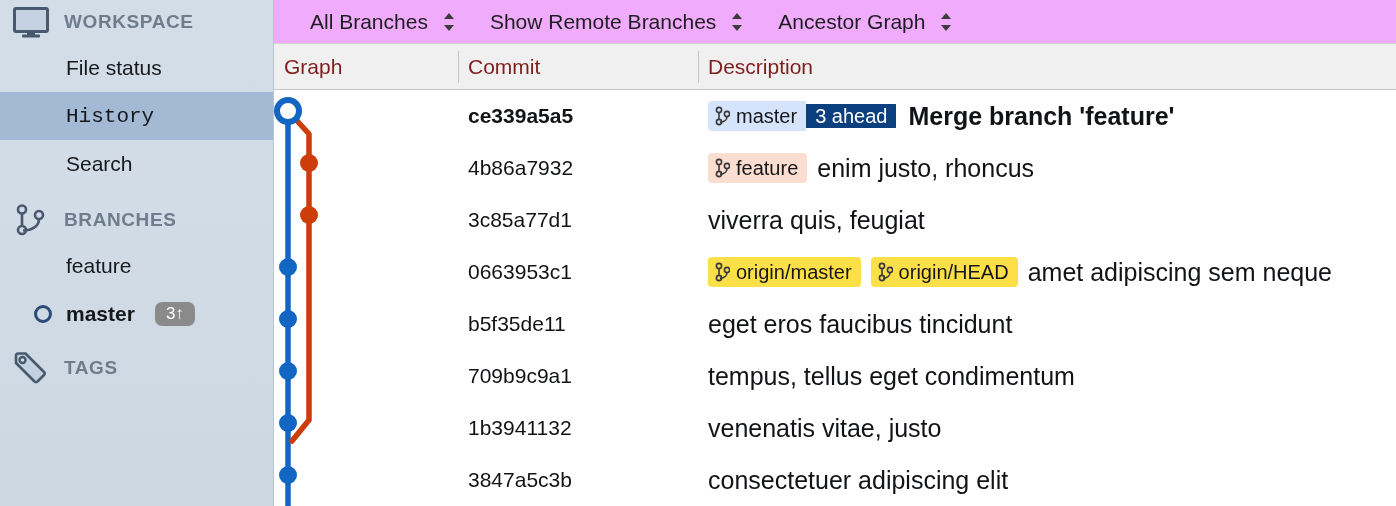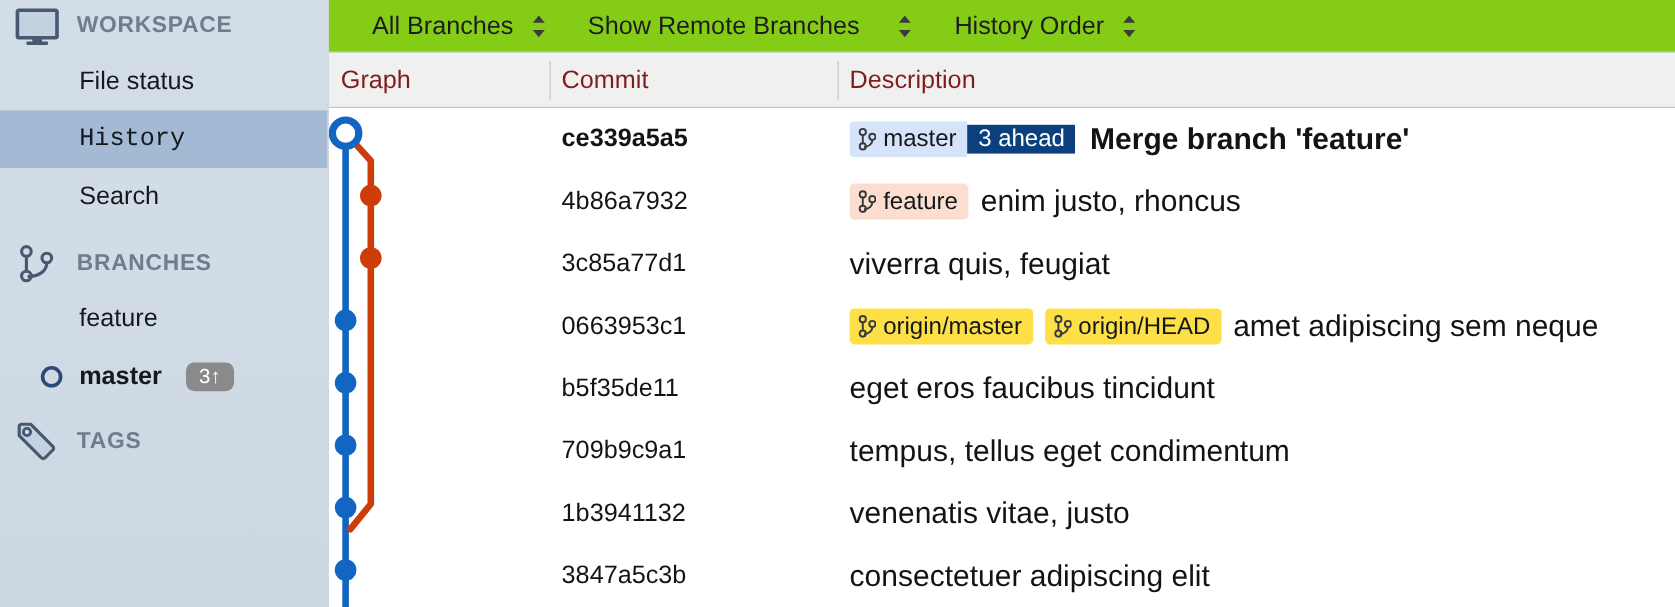--- a/index.html
+++ b/index.html
@@ -98,21 +98,21 @@
     background: #ffffff;
     overflow: hidden;
   }
 
   
   .toolbar {
     position: relative;
     height: 44px;
     display: flex;
     align-items: center;
-    background: #84cc16;
+    background: #f0abfc;
     border-bottom: 1px solid #d2d2d2;
     box-sizing: border-box;
   }
   .tb-select {
     display: flex;
     align-items: center;
     height: 44px;
     cursor: default;
   }
   .tb-select-label {
@@ -313,31 +313,31 @@
     <div class="toolbar">
       <div class="tb-select" style="margin-left:36px;">
         <span class="tb-select-label">All Branches</span>
         <span class="tb-chev">
           <svg width="14" height="24" viewBox="0 0 14 24">
             <path d="M7 3 L12 9 L2 9 Z" fill="#3b3b3d"></path>
             <path d="M7 21 L12 15 L2 15 Z" fill="#3b3b3d"></path>
           </svg>
         </span>
       </div>
-      <div class="tb-select" style="margin-left:28px;gap:17px;">
+      <div class="tb-select" style="margin-left:28px;">
         <span class="tb-select-label">Show Remote Branches</span>
         <span class="tb-chev">
           <svg width="14" height="24" viewBox="0 0 14 24">
             <path d="M7 3 L12 9 L2 9 Z" fill="#3b3b3d"></path>
             <path d="M7 21 L12 15 L2 15 Z" fill="#3b3b3d"></path>
           </svg>
         </span>
       </div>
       <div class="tb-select" style="margin-left:28px;">
-        <span class="tb-select-label">History Order</span>
+        <span class="tb-select-label">Ancestor Graph</span>
         <span class="tb-chev">
           <svg width="14" height="24" viewBox="0 0 14 24">
             <path d="M7 3 L12 9 L2 9 Z" fill="#3b3b3d"></path>
             <path d="M7 21 L12 15 L2 15 Z" fill="#3b3b3d"></path>
           </svg>
         </span>
       </div>
     </div>
 
     <div class="colheader">

